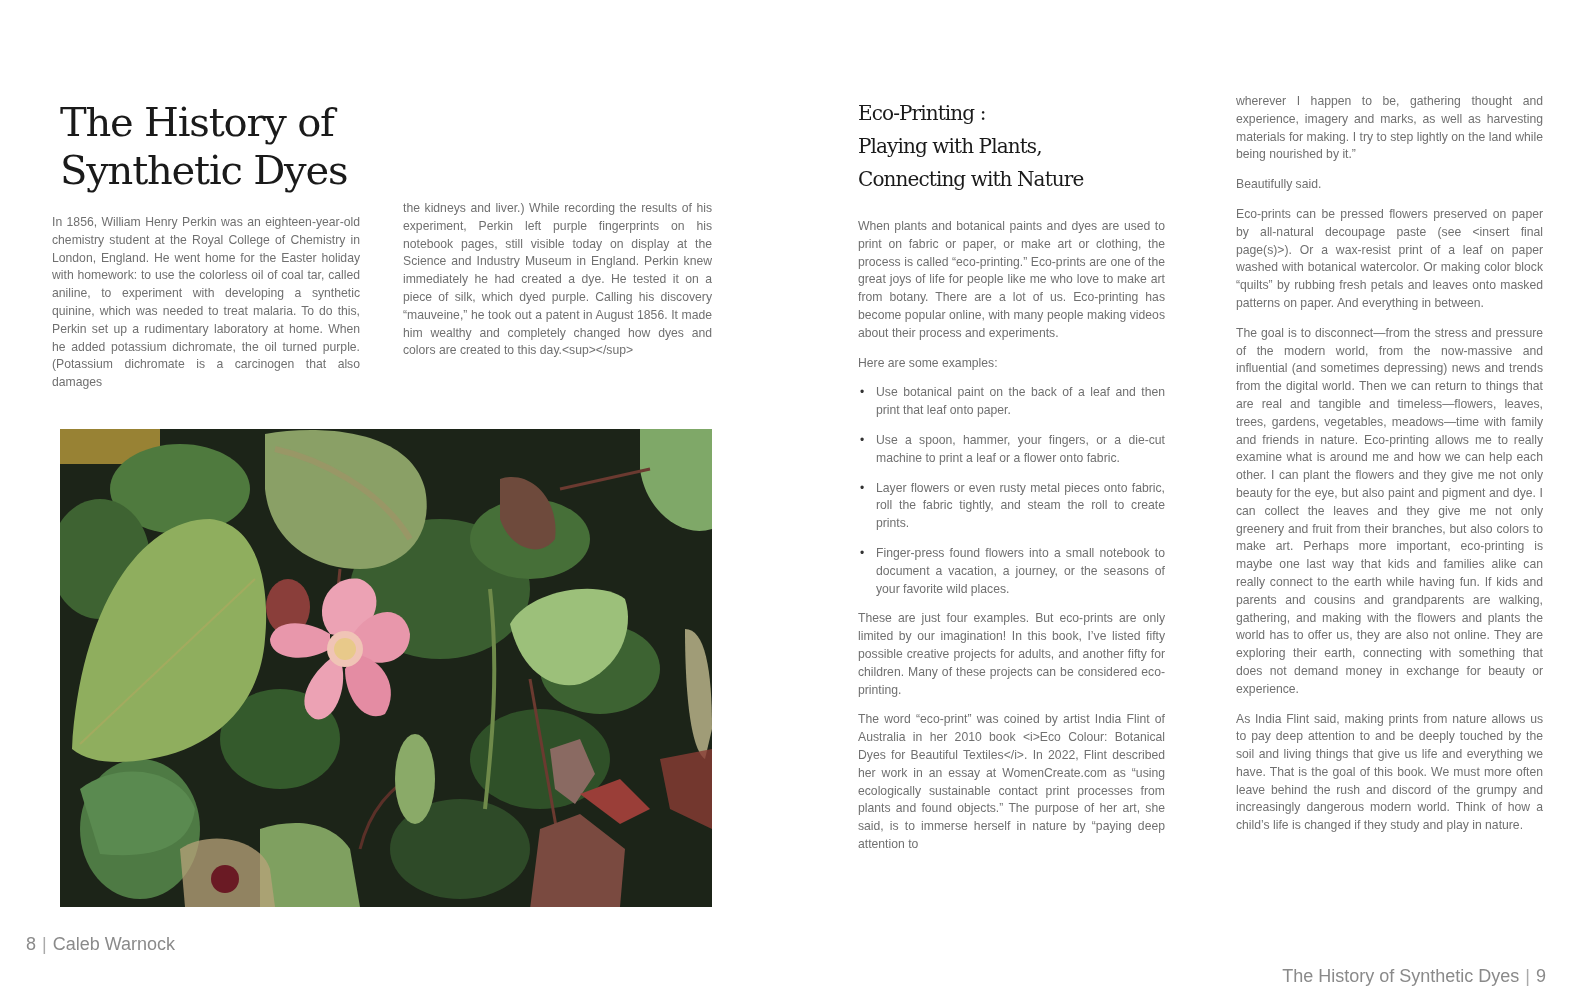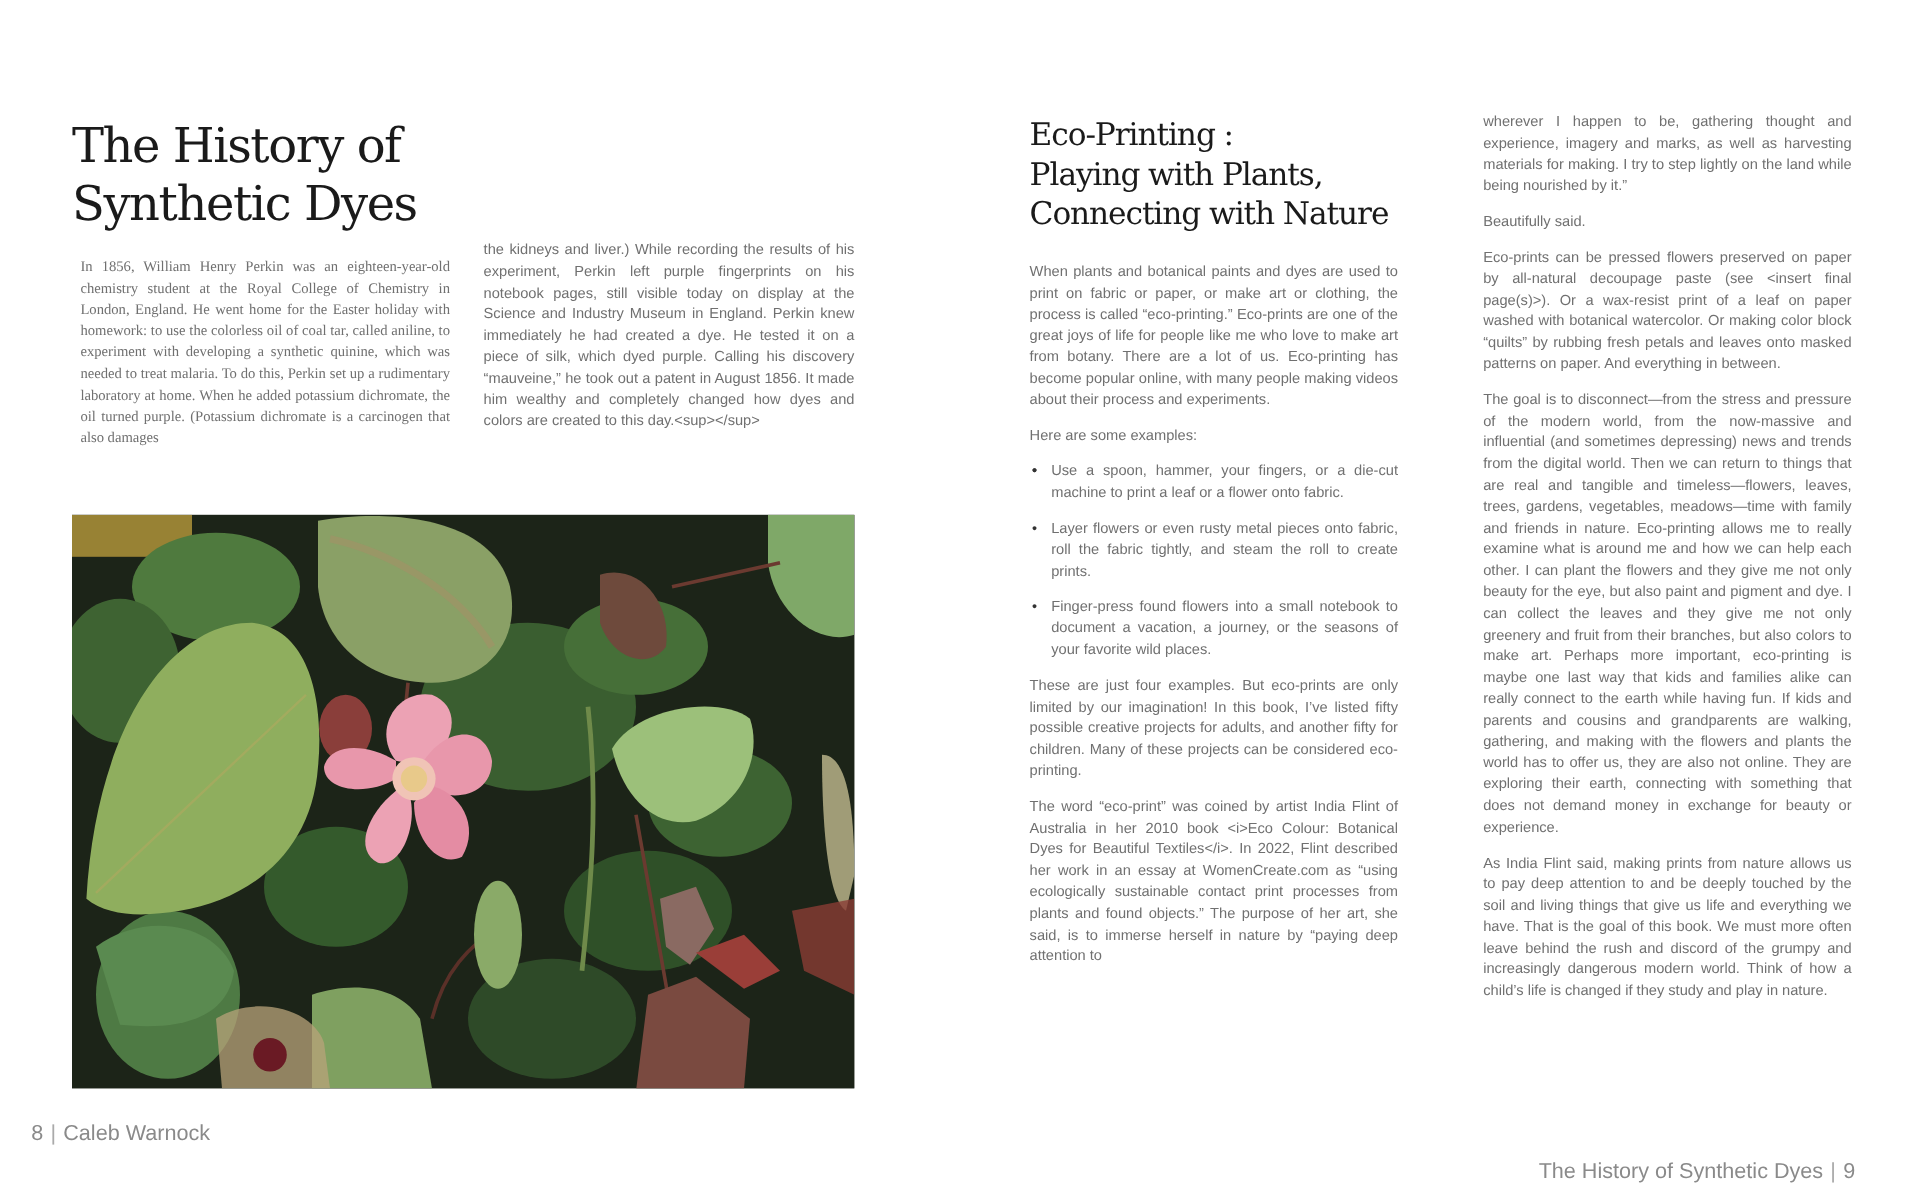--- a/index.html
+++ b/index.html
@@ -15,31 +15,31 @@
     position: absolute; left: 60px; top: 98px;
     font-family: "DejaVu Serif", "Liberation Serif", serif;
     font-weight: normal; color: #1a1a1a;
     font-size: 40px; line-height: 48px; letter-spacing: -1.2px;
     width: 360px;
   }
   .title-eco {
     position: absolute; left: 858px; top: 97px;
     font-family: "DejaVu Serif", "Liberation Serif", serif;
     font-weight: normal; color: #1a1a1a;
-    font-size: 26px; line-height: 33px; letter-spacing: -0.9px;
+    font-size: 20px; line-height: 33px; letter-spacing: -0.9px;
     width: 320px;
   }
 
   .col {
     position: absolute;
     font-size: 12.2px; line-height: 17.8px; color: #707070;
     text-align: justify; hyphens: auto;
   }
   .col p { margin-bottom: 12px; }
-  .col-l1 { left: 67px; top: 214px; width: 308px; font-family: Liberation Serif, serif; }
+  .col-l1 { left: 52px; top: 214px; width: 308px; }
   .col-l2 { left: 403px; top: 200px; width: 309px; }
   .col-r1 { left: 858px; top: 218px; width: 307px; }
   .col-r2 { left: 1202px; top: 93px; width: 307px; margin-left: 34px; }
 
   .col ul { list-style: none; margin: 0 0 12px 0; }
   .col li { position: relative; padding-left: 18px; margin-bottom: 12px; }
   .col li .bullet {
     position: absolute; left: 2px; top: 0; color: #333; font-size: 12px;
   }
 
@@ -144,21 +144,21 @@
   <h2 class="title-eco">
     <span>Eco-Printing :</span><br>
     <span>Playing with Plants,</span><br>
     <span>Connecting with Nature</span>
   </h2>
 
   <div class="col col-r1">
     <p>When plants and botanical paints and dyes are used to print on fabric or paper, or make art or clothing, the process is called “eco-printing.” Eco-prints are one of the great joys of life for people like me who love to make art from botany. There are a lot of us. Eco-printing has become popular online, with many people making videos about their process and experiments.</p>
     <p>Here are some examples:</p>
     <ul>
-      <li><span class="bullet">•</span></li>
+      <li><span class="bullet">•</span><span>Use botanical paint on the back of a leaf and then print that leaf onto paper.</span></li>
       <li><span class="bullet">•</span><span>Use a spoon, hammer, your fingers, or a die-cut machine to print a leaf or a flower onto fabric.</span></li>
       <li><span class="bullet">•</span><span>Layer flowers or even rusty metal pieces onto fabric, roll the fabric tightly, and steam the roll to create prints.</span></li>
       <li><span class="bullet">•</span><span>Finger-press found flowers into a small notebook to document a vacation, a journey, or the seasons of your favorite wild places.</span></li>
     </ul>
     <p>These are just four examples. But eco-prints are only limited by our imagination! In this book, I’ve listed fifty possible creative projects for adults, and another fifty for children. Many of these projects can be considered eco-printing.</p>
     <p>The word “eco-print” was coined by artist India Flint of Australia in her 2010 book &lt;i&gt;Eco Colour: Botanical Dyes for Beautiful Textiles&lt;/i&gt;. In 2022, Flint described her work in an essay at WomenCreate.com as “using ecologically sustainable contact print processes from plants and found objects.” The purpose of her art, she said, is to immerse herself in nature by “paying deep attention to</p>
   </div>
 
   <div class="col col-r2">
     <p>wherever I happen to be, gathering thought and experience, imagery and marks, as well as harvesting materials for making. I try to step lightly on the land while being nourished by it.”</p>

